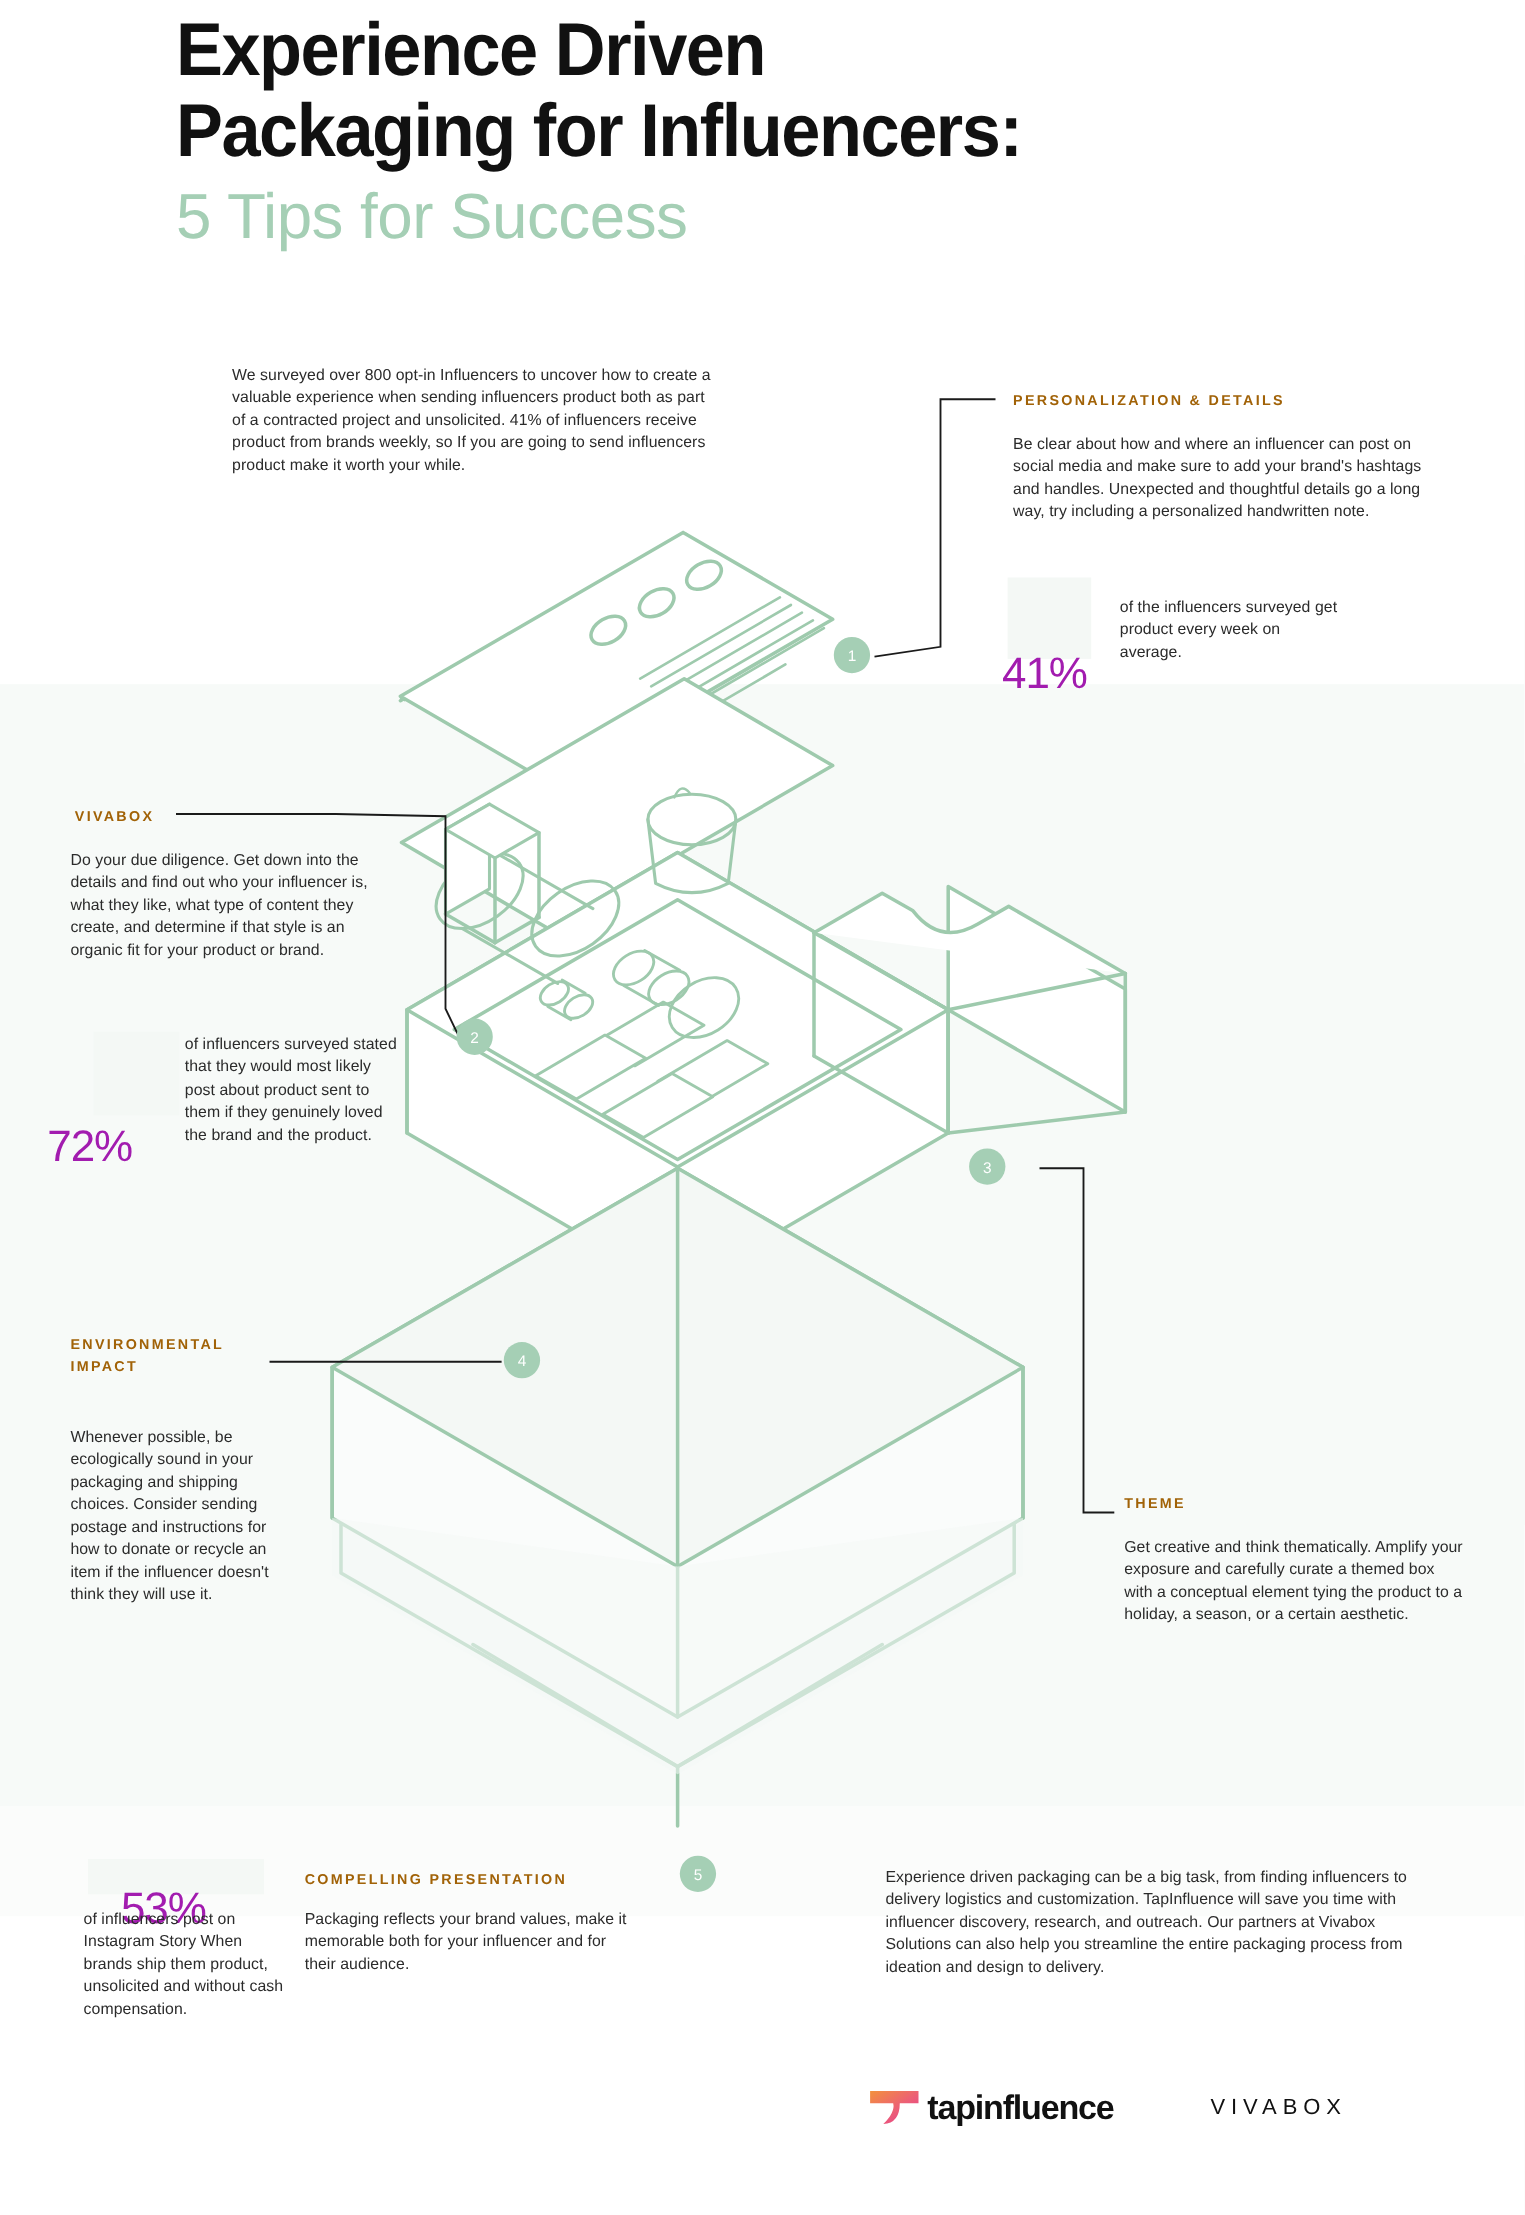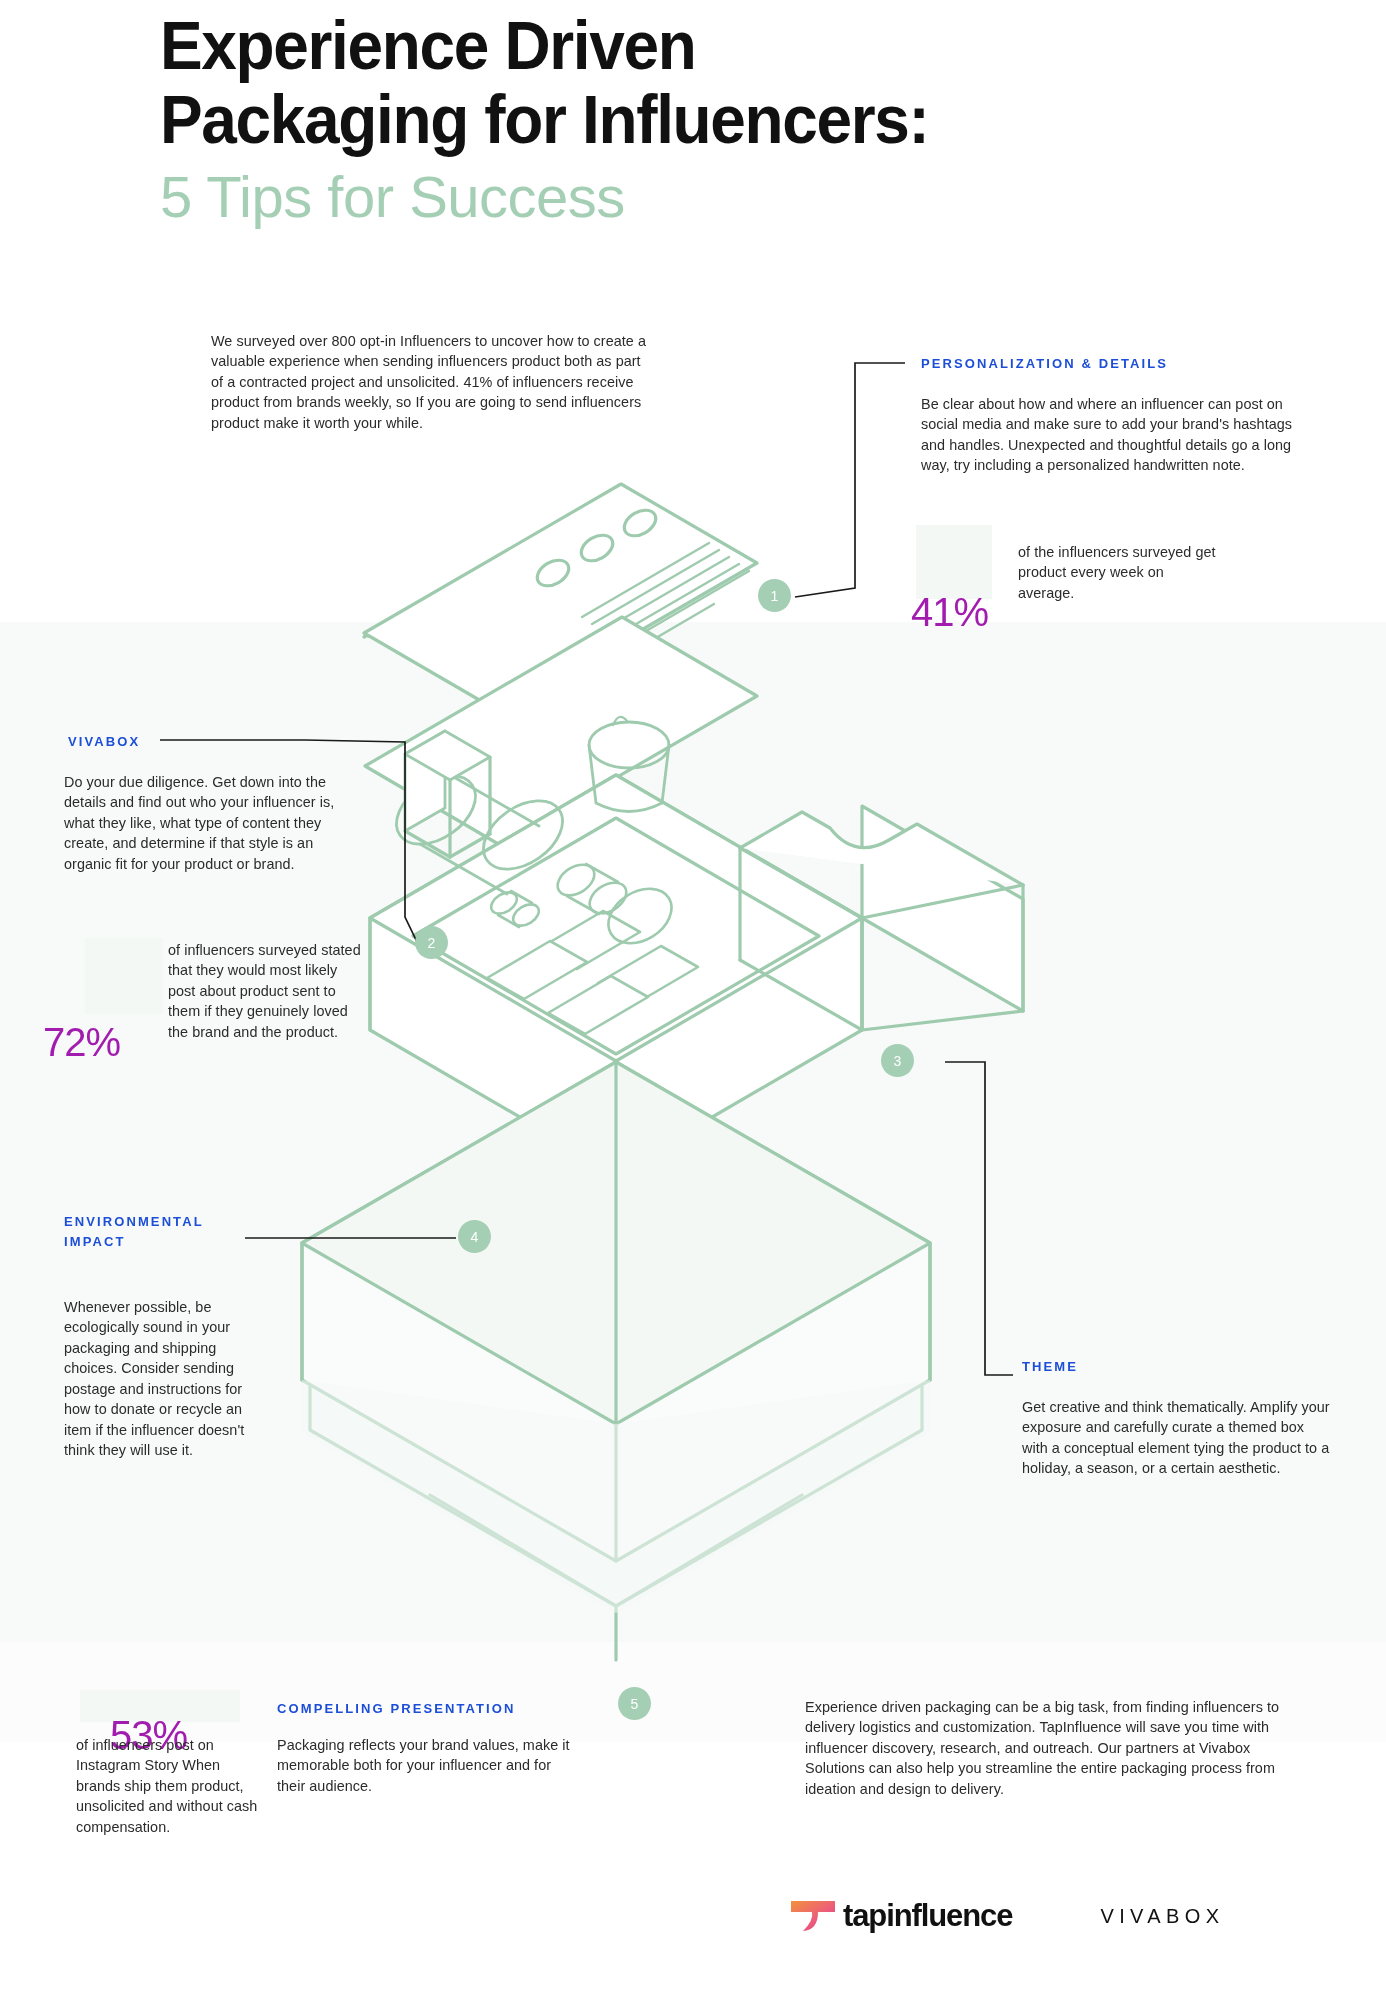--- a/index.html
+++ b/index.html
@@ -52,21 +52,21 @@
     font-size:14.4px;
     line-height:1.42;
     color:#2b2b2b;
     letter-spacing:0.05px;
   }
   .sec-head {
     position:absolute;
     font-size:13px;
     font-weight:bold;
     letter-spacing:2.1px;
-    color:#1d4ed8;
+    color:#a16207;
     line-height:1.5;
   }
 
   
   .pct {
     position:absolute;
     font-size:40px;
     font-weight:300;
     color:#a21caf;
     letter-spacing:-1px;

